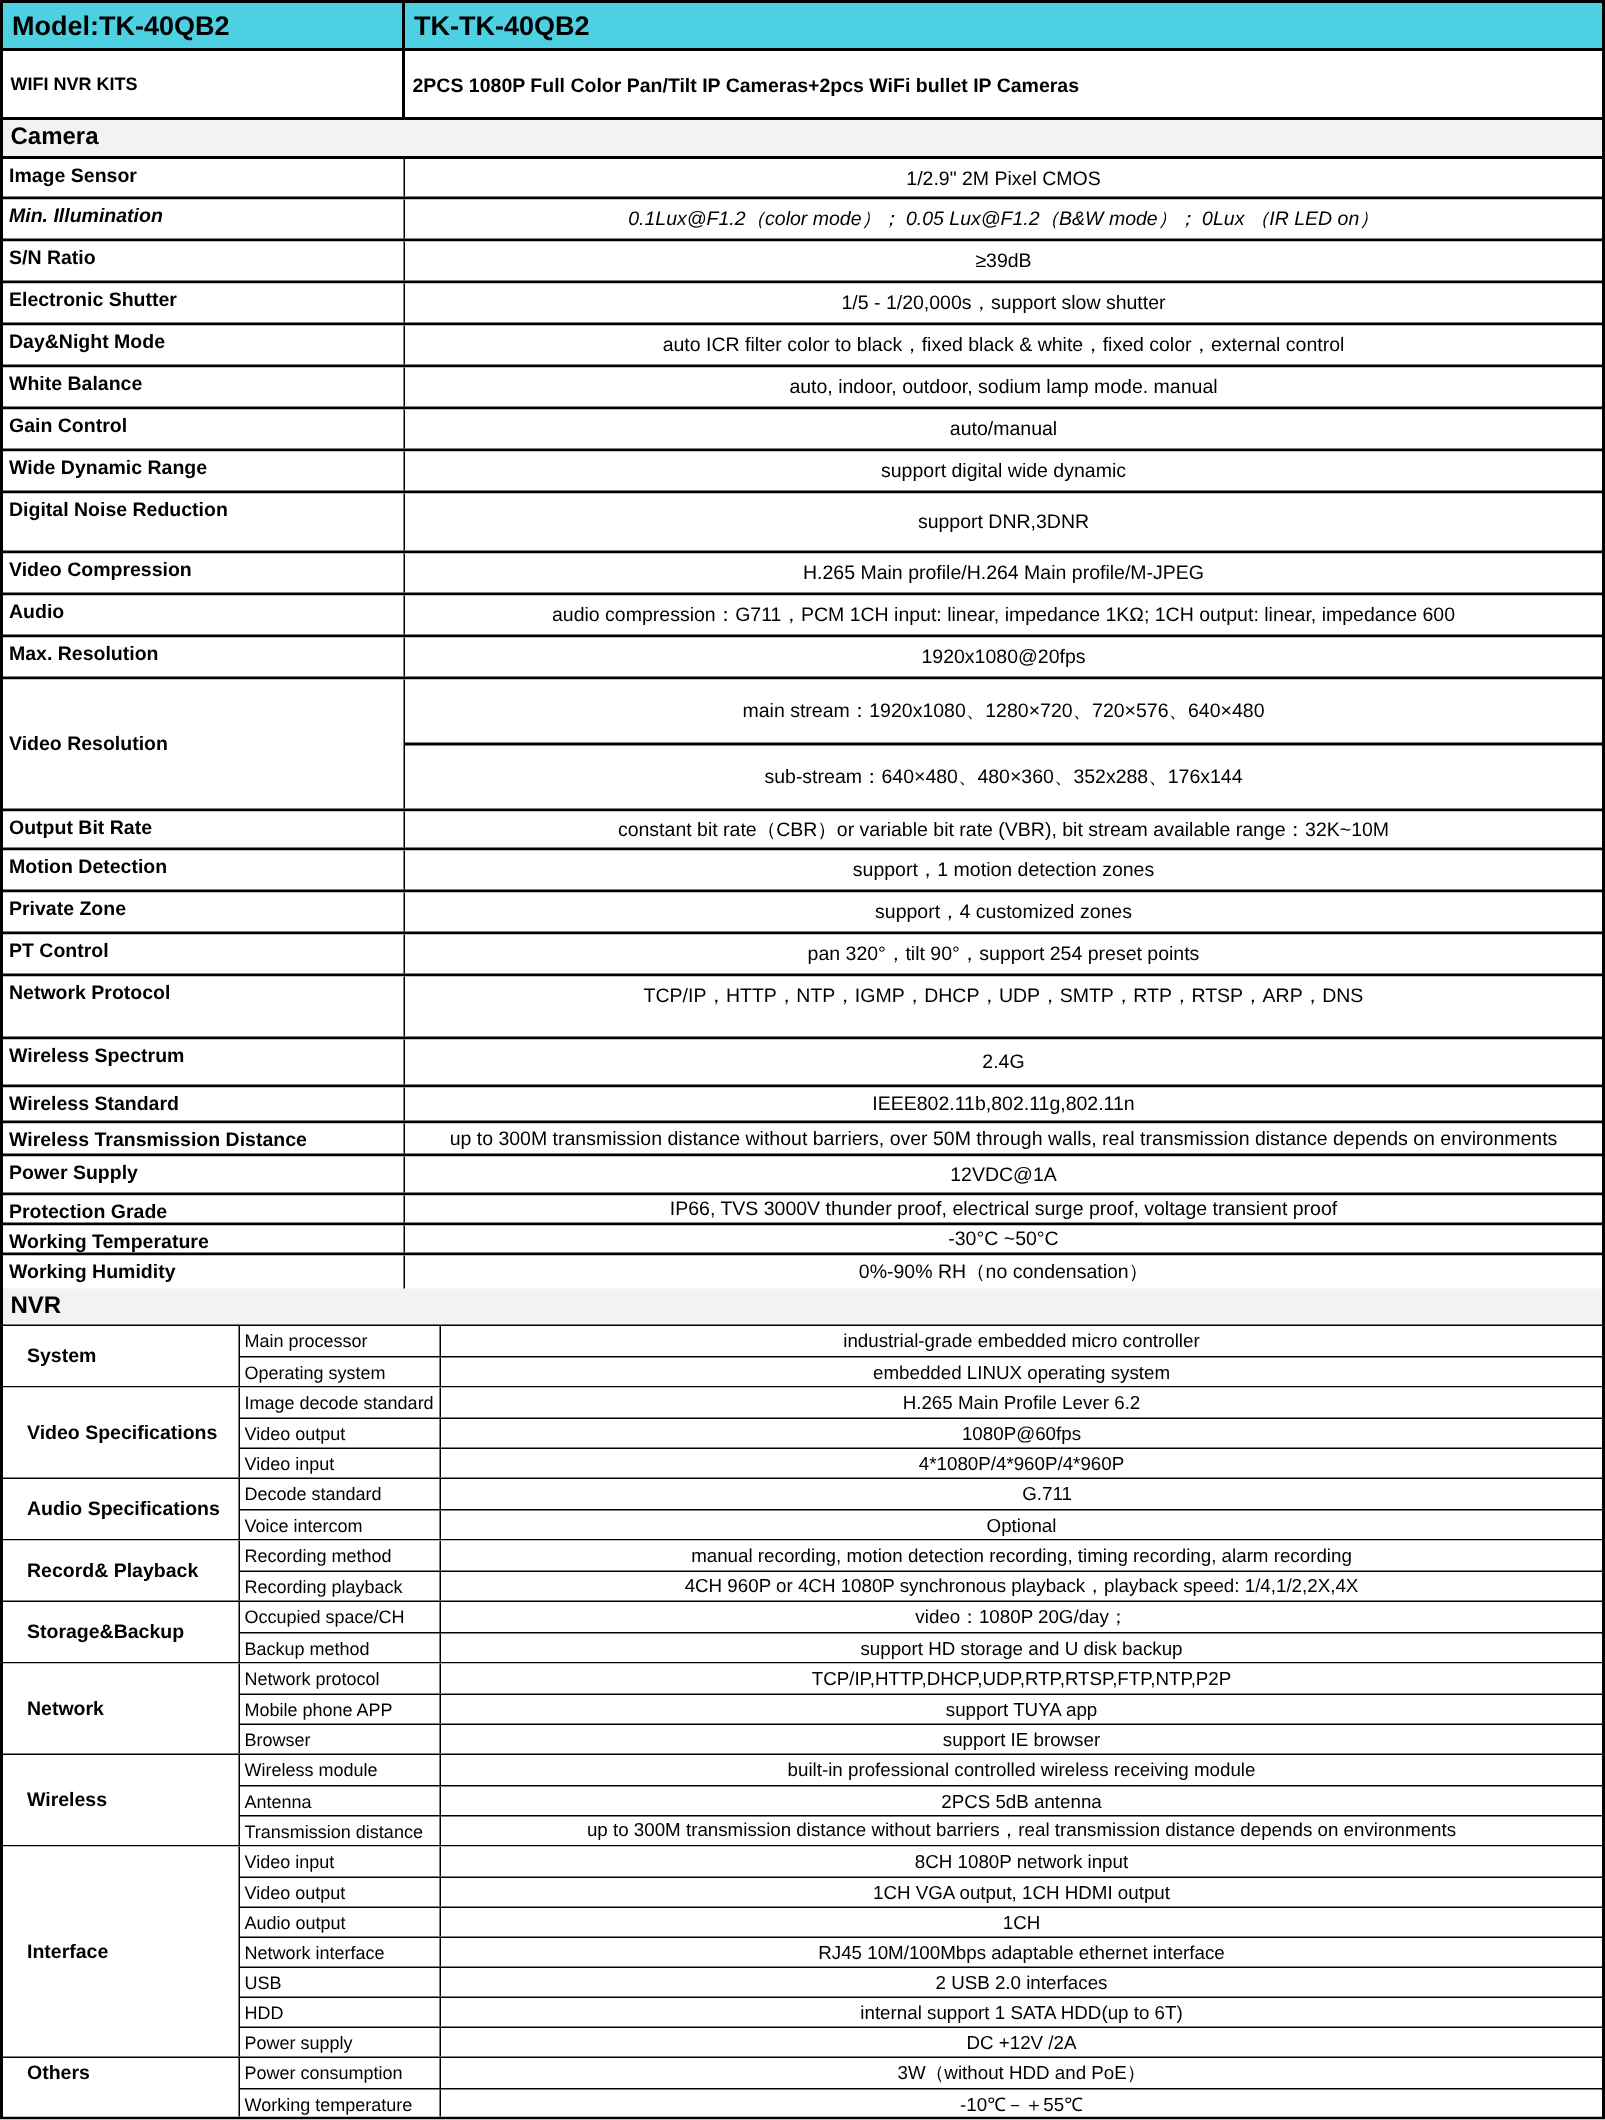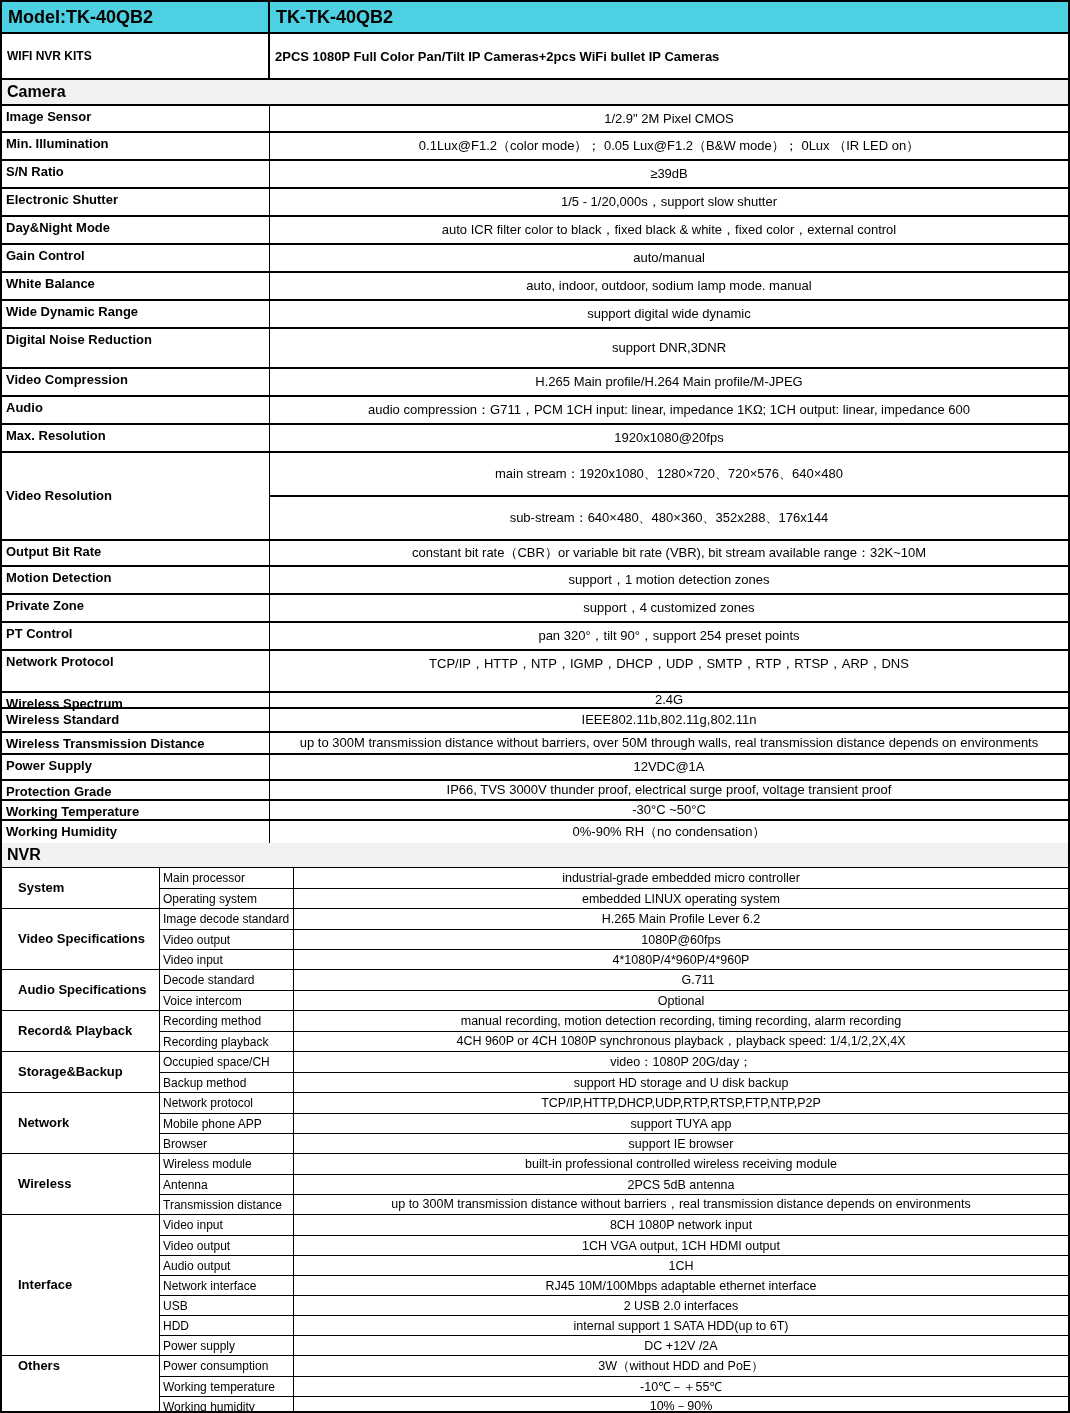--- a/index.html
+++ b/index.html
@@ -53,43 +53,43 @@
   <div class="subrow">
     <div class="scell left">WIFI NVR KITS</div>
     <div class="scell right">2PCS 1080P Full Color Pan/Tilt IP Cameras+2pcs WiFi bullet IP Cameras</div>
   </div>
   <div class="sec">Camera</div>
   <div id="camera-rows">
       <div class="crow" style="height: 27px;">
         <div class="clabel">Image Sensor</div>
         <div class="cval">1/2.9" 2M Pixel CMOS</div>
       </div>
-      <div class="crow" style="height: 28px;">
+      <div class="crow" style="height: 28px; font-style: italic;">
         <div class="clabel">Min. Illumination</div>
         <div class="cval">0.1Lux@F1.2（color mode）； 0.05 Lux@F1.2（B&amp;W mode）； 0Lux （IR LED on）</div>
       </div>
       <div class="crow" style="height: 28px;">
         <div class="clabel">S/N Ratio</div>
         <div class="cval">≥39dB</div>
       </div>
       <div class="crow" style="height: 28px;">
         <div class="clabel">Electronic Shutter</div>
         <div class="cval">1/5 - 1/20,000s，support slow shutter</div>
       </div>
       <div class="crow" style="height: 28px;">
         <div class="clabel">Day&amp;Night Mode</div>
         <div class="cval">auto ICR filter color to black，fixed black &amp; white，fixed color，external control</div>
       </div>
       <div class="crow" style="height: 28px;">
+        <div class="clabel">White Balance</div>
+        <div class="cval">auto, indoor, outdoor, sodium lamp mode. manual</div>
+      </div>
+      <div class="crow" style="height: 28px;">
         <div class="clabel">Gain Control</div>
         <div class="cval">auto/manual</div>
-      </div>
-      <div class="crow" style="height: 28px;">
-        <div class="clabel">White Balance</div>
-        <div class="cval">auto, indoor, outdoor, sodium lamp mode. manual</div>
       </div>
       <div class="crow" style="height: 28px;">
         <div class="clabel">Wide Dynamic Range</div>
         <div class="cval">support digital wide dynamic</div>
       </div>
       <div class="crow" style="height: 40px;">
         <div class="clabel">Digital Noise Reduction</div>
         <div class="cval">support DNR,3DNR</div>
       </div>
       <div class="crow" style="height: 28px;">
@@ -124,21 +124,21 @@
         <div class="cval">support，4 customized zones</div>
       </div>
       <div class="crow" style="height: 28px;">
         <div class="clabel">PT Control</div>
         <div class="cval">pan 320°，tilt 90°，support 254 preset points</div>
       </div>
       <div class="crow vtop" style="height: 42px;">
         <div class="clabel">Network Protocol</div>
         <div class="cval">TCP/IP，HTTP，NTP，IGMP，DHCP，UDP，SMTP，RTP，RTSP，ARP，DNS</div>
       </div>
-      <div class="crow" style="height: 16px;">
+      <div class="crow" style="height: 32px;">
         <div class="clabel">Wireless Spectrum</div>
         <div class="cval">2.4G</div>
       </div>
       <div class="crow" style="height: 24px;">
         <div class="clabel">Wireless Standard</div>
         <div class="cval">IEEE802.11b,802.11g,802.11n</div>
       </div>
       <div class="crow" style="height: 22px;">
         <div class="clabel">Wireless Transmission Distance</div>
         <div class="cval">up to 300M transmission distance without barriers, over 50M through walls, real transmission distance depends on environments</div>

